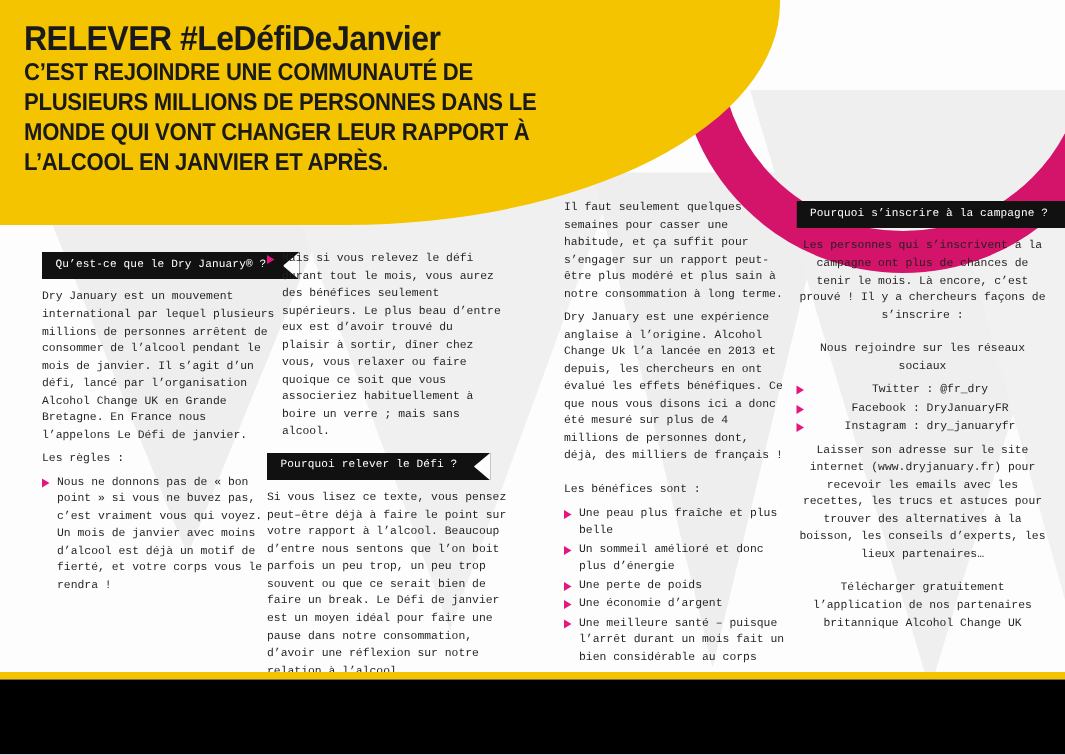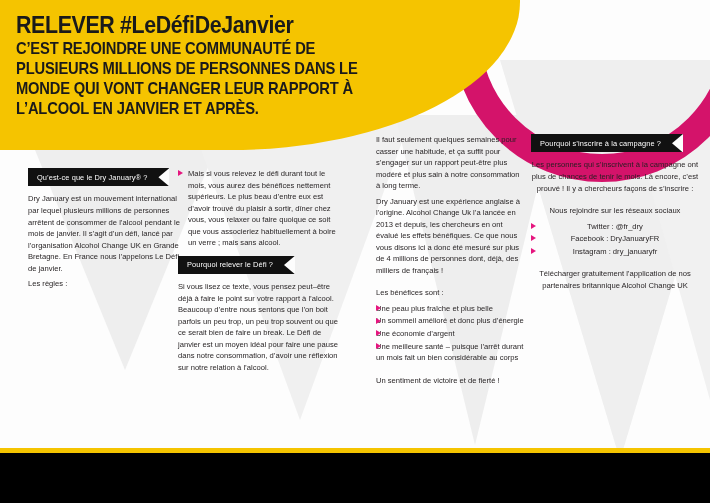--- a/index.html
+++ b/index.html
@@ -71,21 +71,21 @@
     transform-origin:left top;
   }
   .title-sub div{white-space:nowrap;}
 
   
   .col{
     position:absolute;
     color:#231f20;
     font-size:7.6px;
     line-height:1.52;
-    font-family:Liberation Sans, sans-serif;
+    font-family:Liberation Mono, monospace;
   }
   .col p{margin:0 0 4px 0;}
   .col-1{left:28px;top:168px;width:158px;}
   .col-2{left:178px;top:168px;width:160px;}
   .col-3{left:376px;top:134px;width:148px;}
   .col-4{left:531px;top:134px;width:168px;text-align:center;}
 
   
   .ribbon{
     position:relative;
@@ -109,20 +109,21 @@
     background:#ffffff;
     -webkit-clip-path:polygon(100% 0,100% 100%,0 50%);
     clip-path:polygon(100% 0,100% 100%,0 50%);
   }
   .ribbon.on-gray::after{background:#fdfdfd;}
 
   
   ul.bul{list-style:none;margin:0 0 4px 0;padding:0;}
   ul.bul li{
     position:relative;
+    padding-left:10px;
     margin:0 0 1px 0;
     line-height:1.52;
   }
   ul.bul li .tri{
     position:absolute;left:0;top:2.2px;
     width:0;height:0;
     border-top:3.2px solid transparent;
     border-bottom:3.2px solid transparent;
     border-left:5px solid #e5167f;
   }
@@ -171,27 +172,31 @@
       <div>MONDE QUI VONT CHANGER LEUR RAPPORT À</div>
       <div>L’ALCOOL EN JANVIER ET APRÈS.</div>
     </div>
   </div>
 
   <div class="col col-1">
     <span class="ribbon on-gray">Qu’est-ce que le Dry January® ?</span>
     <p> Dry January est un mouvement international par lequel plusieurs millions de personnes arrêtent de consommer de l’alcool pendant le mois de janvier. Il s’agit d’un défi, lancé par l’organisation Alcohol Change UK en Grande Bretagne. En France nous l’appelons Le Défi de janvier.</p>
     <p class="tight">Les règles :</p>
     <ul class="bul">
+      <li>
+        <span class="tri"></span>
+        <span>Nous ne donnons pas de « bon point » si vous ne buvez pas, c’est vraiment vous qui voyez. Un mois de janvier avec moins d’alcool est déjà un motif de fierté, et votre corps vous le rendra !</span>
+      </li>
     </ul>
   </div>
 
   <div class="col col-2">
     <div class="inline-bul">
       <span class="tri"></span>
-      <span>Mais si vous relevez le défi durant tout le mois, vous aurez des bénéfices nettement supérieurs. Le plus beau d’entre eux est d’avoir trouvé du plaisir à sortir, dîner chez vous, vous relaxer ou faire quoique ce soit que vous associeriez habituellement à boire un verre ; mais sans alcool.</span>
+      <span>Mais si vous relevez le défi durant tout le mois, vous aurez des bénéfices seulement supérieurs. Le plus beau d’entre eux est d’avoir trouvé du plaisir à sortir, dîner chez vous, vous relaxer ou faire quoique ce soit que vous associeriez habituellement à boire un verre ; mais sans alcool.</span>
     </div>
     <div class="gap"></div>
     <span class="ribbon on-gray">Pourquoi relever le Défi ?</span>
     <p>Si vous lisez ce texte, vous pensez peut–être déjà à faire le point sur votre rapport à l’alcool. Beaucoup d’entre nous sentons que l’on boit parfois un peu trop, un peu trop souvent ou que ce serait bien de faire un break. Le Défi de janvier est un moyen idéal pour faire une pause dans notre consommation, d’avoir une réflexion sur notre relation à l’alcool.</p>
   </div>
 
   <div class="col col-3">
     <p>Il faut seulement quelques semaines pour casser une habitude, et ça suffit pour s’engager sur un rapport peut-être plus modéré et plus sain à notre consommation à long terme.</p>
     <p>Dry January est une expérience anglaise à l’origine. Alcohol Change Uk l’a lancée en 2013 et depuis, les chercheurs en ont évalué les effets bénéfiques. Ce que nous vous disons ici a donc été mesuré sur plus de 4 millions de personnes dont, déjà, des milliers de français !</p>
     <div class="gap"></div>
@@ -200,20 +205,24 @@
       <li>
         <span class="tri"></span>
         <span>Une peau plus fraîche et plus belle</span>
       </li>
       <li>
         <span class="tri"></span>
         <span>Un sommeil amélioré et donc plus d’énergie</span>
       </li>
       <li>
         <span class="tri"></span>
+        <span>Une perte de poids</span>
+      </li>
+      <li>
+        <span class="tri"></span>
         <span>Une économie d’argent</span>
       </li>
       <li>
         <span class="tri"></span>
         <span>Une meilleure santé – puisque l’arrêt durant un mois fait un bien considérable au corps</span>
       </li>
     </ul>
     <div class="gap"></div>
     <p>Un sentiment de victoire et de fierté !</p>
   </div>
@@ -230,20 +239,21 @@
       </li>
       <li>
         <span class="tri"></span>
         <span>Facebook : DryJanuaryFR</span>
       </li>
       <li>
         <span class="tri"></span>
         <span>Instagram : dry_januaryfr</span>
       </li>
     </ul>
+    <p>Laisser son adresse sur le site internet (www.dryjanuary.fr) pour recevoir les emails avec les recettes, les trucs et astuces pour trouver des alternatives à la boisson, les conseils d’experts, les lieux partenaires…</p>
     <div class="gap"></div>
     <p>Télécharger gratuitement l’application de nos partenaires britannique Alcohol Change UK</p>
   </div>
 
   <div class="yellow-rule"></div>
   <div class="black-bar"></div>
 
 </div>
 
 </body></html>

